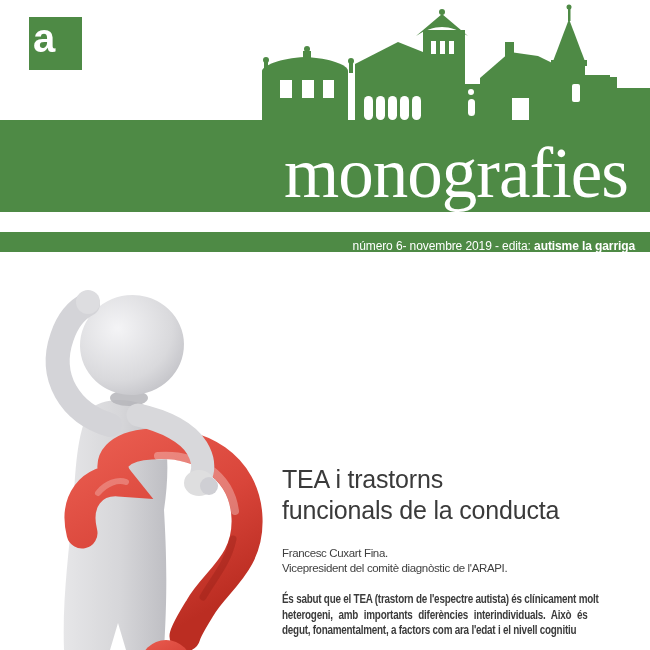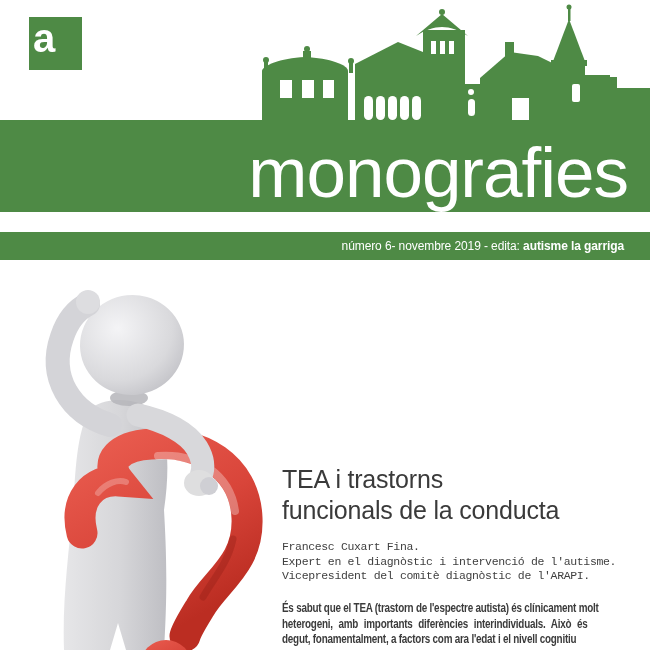--- a/index.html
+++ b/index.html
@@ -13,46 +13,47 @@
     background:#4e8a45;
   }
   .logo span{
     display:block; color:#ffffff; font-weight:bold; font-size:40px;
     line-height:0.95; padding:2px 0 0 4px;
   }
   .skyline{position:absolute; left:0; top:0;}
   .band{
     position:absolute; left:0; top:120px; width:650px; height:92px;
     background:#4e8a45;
+    font-family:Liberation Serif, serif;
   }
   .mag-title{
     position:absolute; right:22px; bottom:1px;
     color:#ffffff; font-size:71px; line-height:1.05; letter-spacing:-1px;
   }
   .numbar{
-    position:absolute; left:0; top:232px; width:650px; height:28px;
+    position:absolute; left:0; top:232px; width:650px; height:20px;
     background:#4e8a45; color:#ffffff; font-size:12px;
-    line-height:28px; text-align:right; padding-right:12px;
+    line-height:28px; text-align:right; padding-right:1px;
     box-sizing:border-box; letter-spacing:-0.1px;
   }
   .numbar .seg{padding:0;}
   .numbar .segbold{font-weight:bold;}
   .numbar-pad{display:inline-block; width:14px;}
   
   .figure{
     position:absolute; left:18px; top:285px; width:266px; height:365px;
     overflow:hidden;
   }
   
   .article{position:absolute; left:282px; top:464px; width:348px;}
   .title div{
     font-weight:normal; font-size:25px; line-height:31px; color:#3a3a3a;
     letter-spacing:-0.2px; white-space:nowrap;
   }
-  .author{margin-top:14px;font-family:Liberation Mono, monospace;}
+  .author{margin-top:20px;}
   .author div{
     font-size:11.5px; line-height:14.7px; color:#3f3f3f;
     letter-spacing:-0.35px; white-space:nowrap;
   }
   .bodytext{margin-top:16px;}
   .bodytext div{
     font-weight:bold; font-size:13px; line-height:15.5px; color:#3b3b3b;
     letter-spacing:-0.3px; white-space:nowrap;
     transform:scaleX(0.76); transform-origin:0 0;
   }
@@ -177,21 +178,20 @@
     </svg>
   </div>
 
   <div class="article">
     <div class="title">
       <div>TEA i trastorns</div>
       <div>funcionals de la conducta</div>
     </div>
     <div class="author">
       <div>Francesc Cuxart Fina.</div>
-      <div>Expert en el diagnòstic i intervenció de l'autisme.</div>
       <div>Vicepresident del comitè diagnòstic de l'ARAPI.</div>
     </div>
     <div class="bodytext">
       <div>És sabut que el TEA (trastorn de l'espectre autista) és clínicament molt</div>
       <div>heterogeni, amb importants diferències interindividuals. Això és</div>
       <div>degut, fonamentalment, a factors com ara l'edat i el nivell cognitiu</div>
     </div>
   </div>
 
 </div>

